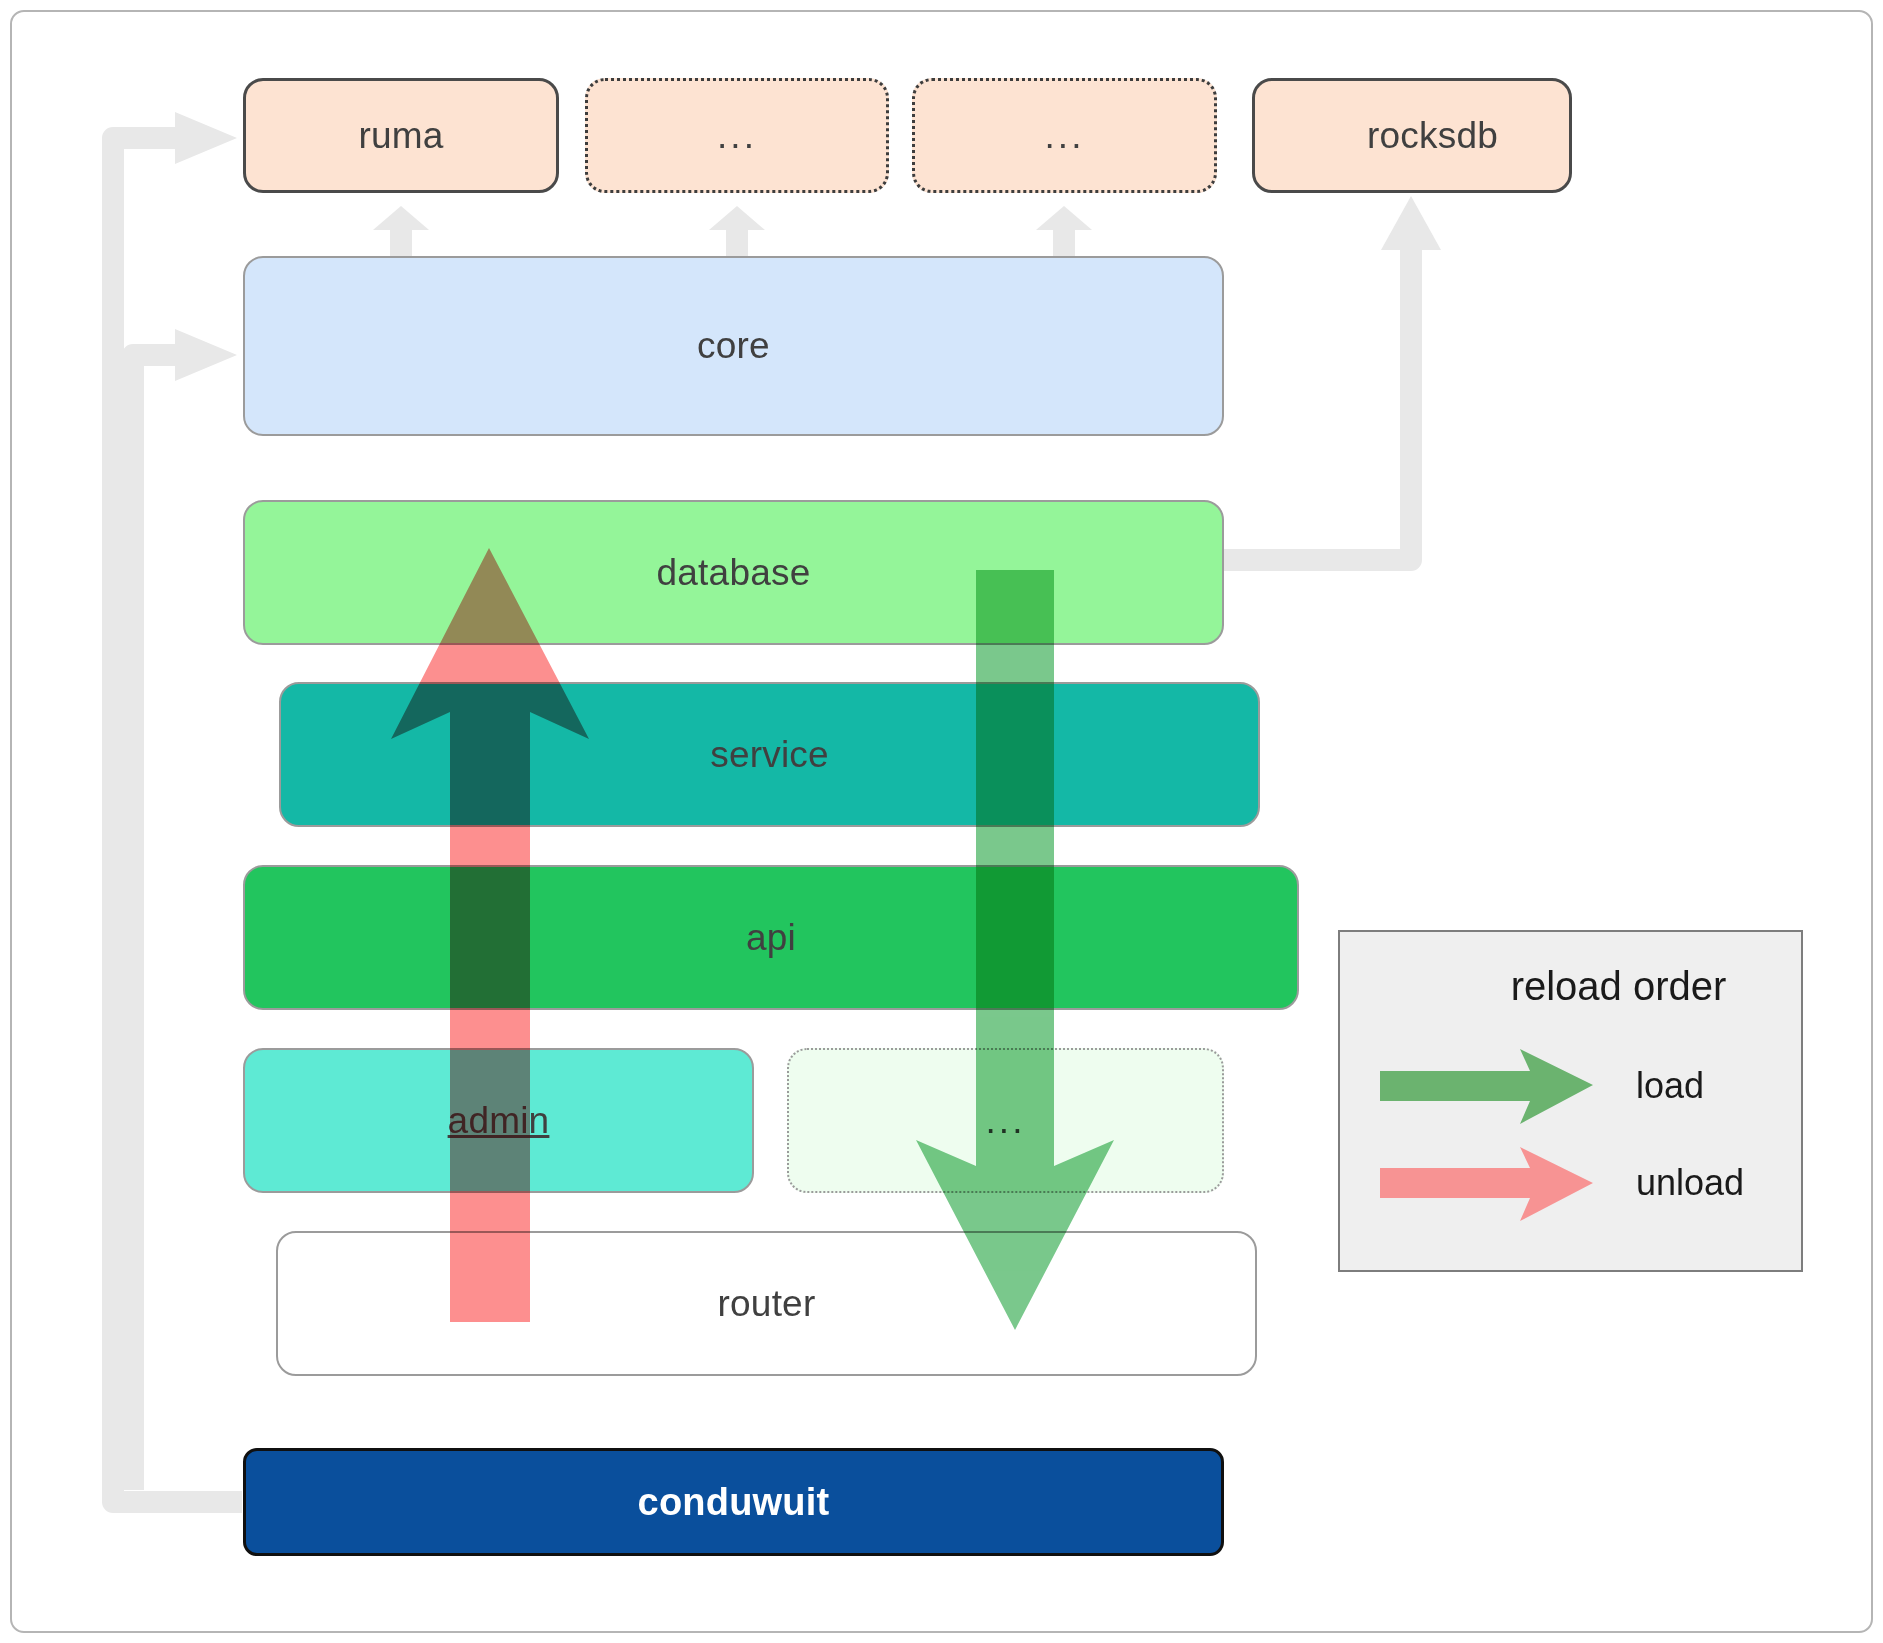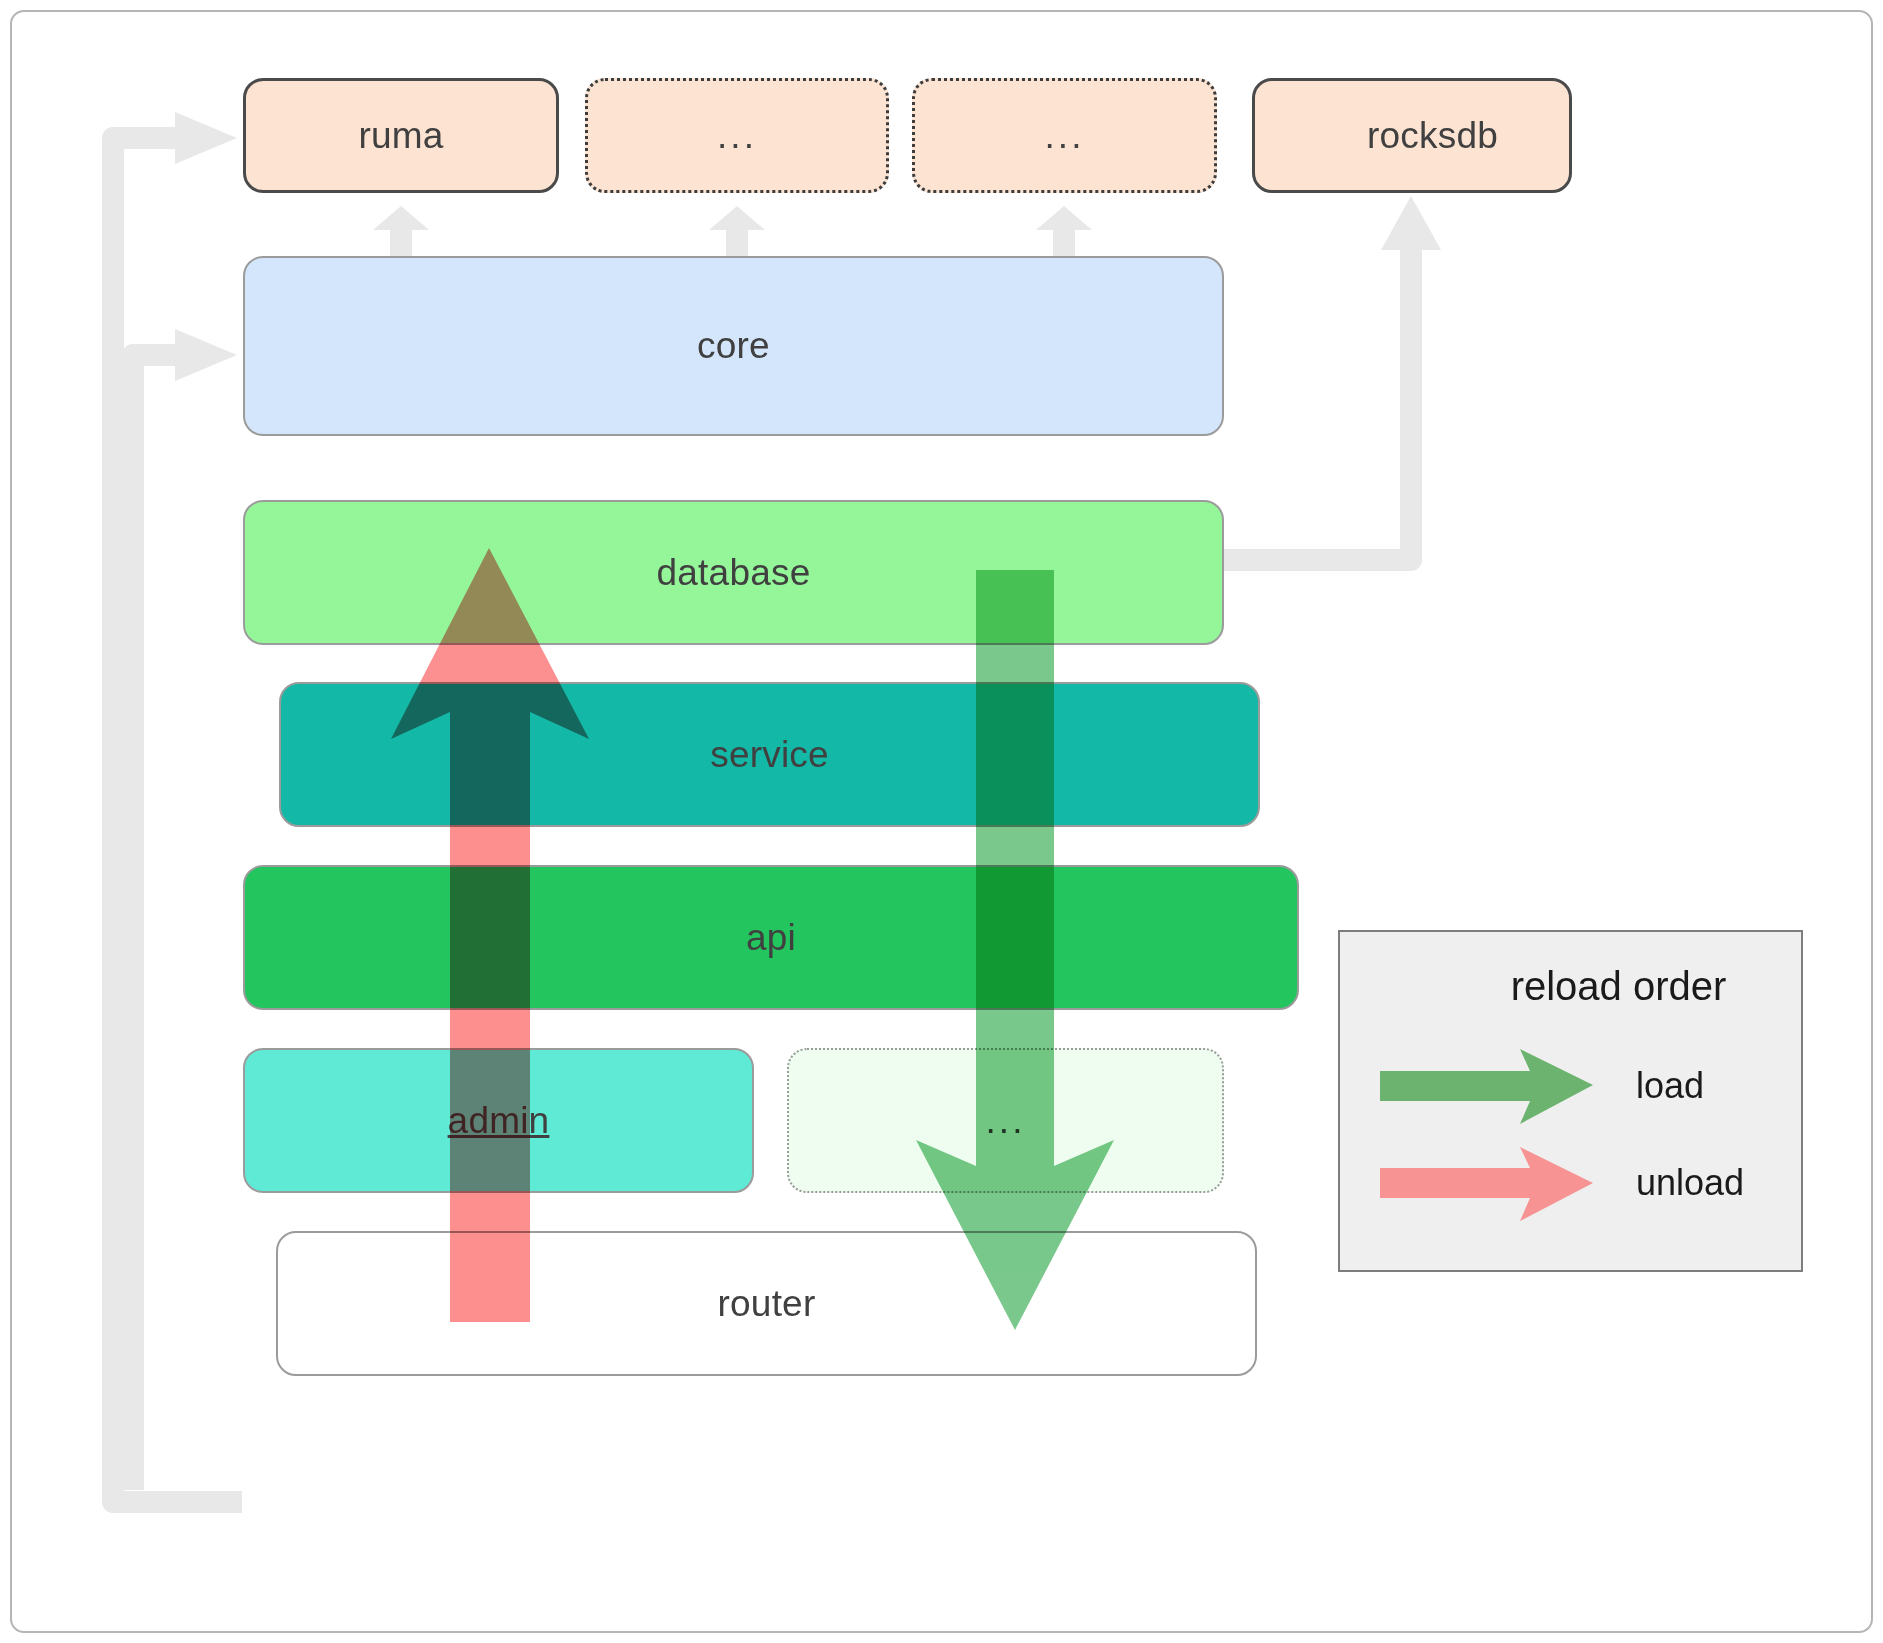--- a/index.html
+++ b/index.html
@@ -151,20 +151,23 @@
   </div>
 
   <div class="node lay dotted" style="left:787px;top:1048px;width:437px;background:#eefdef;">
     <span class="lbl dots">...</span>
   </div>
 
   <div class="node lay" style="left:243px;top:1231px;width:981px;background:#ffffff;margin-left:33px;">
     <span class="lbl">router</span>
   </div>
 
+  <div class="node root" style="left:243px;top:1448px;width:981px;">
+    <span class="lbl">conduwuit</span>
+  </div>
 
   <svg class="layer" style="mix-blend-mode:multiply;" aria-hidden="true">
 
     <g opacity="0.62">
       <rect x="450" y="640" width="80" height="682" fill="#fb4b4b"></rect>
       <path d="M489,548 L589,739 L530,712 L530,739 L450,739 L450,712 L391,739 Z" fill="#fb4b4b"></path>
     </g>
 
     <g opacity="0.62">
       <rect x="976" y="570" width="78" height="660" fill="#28a745"></rect>

